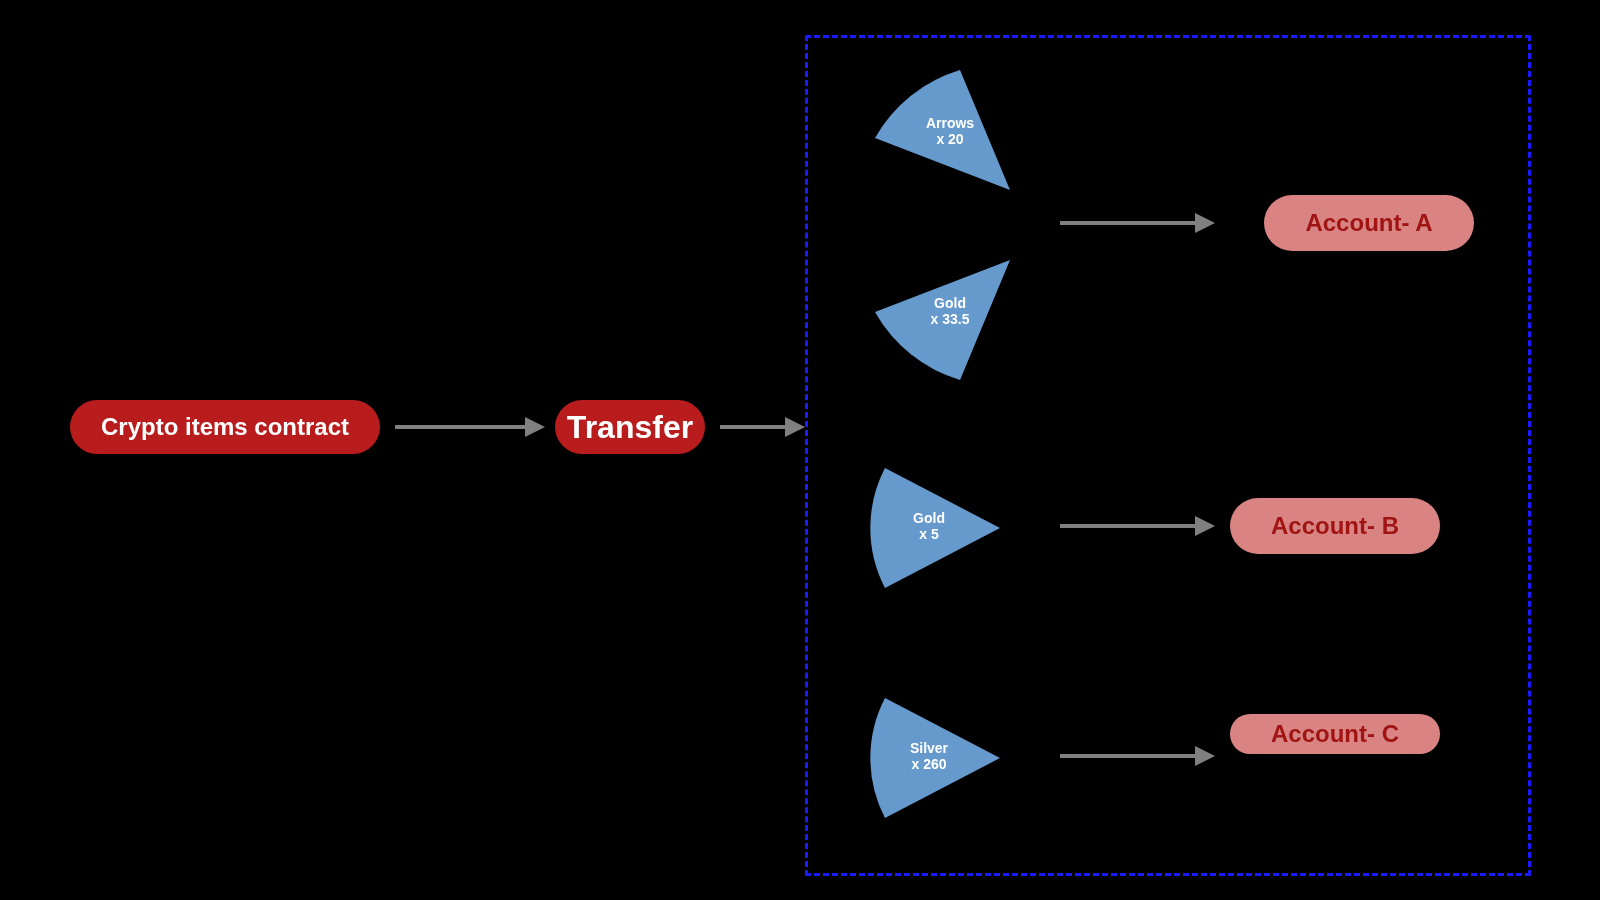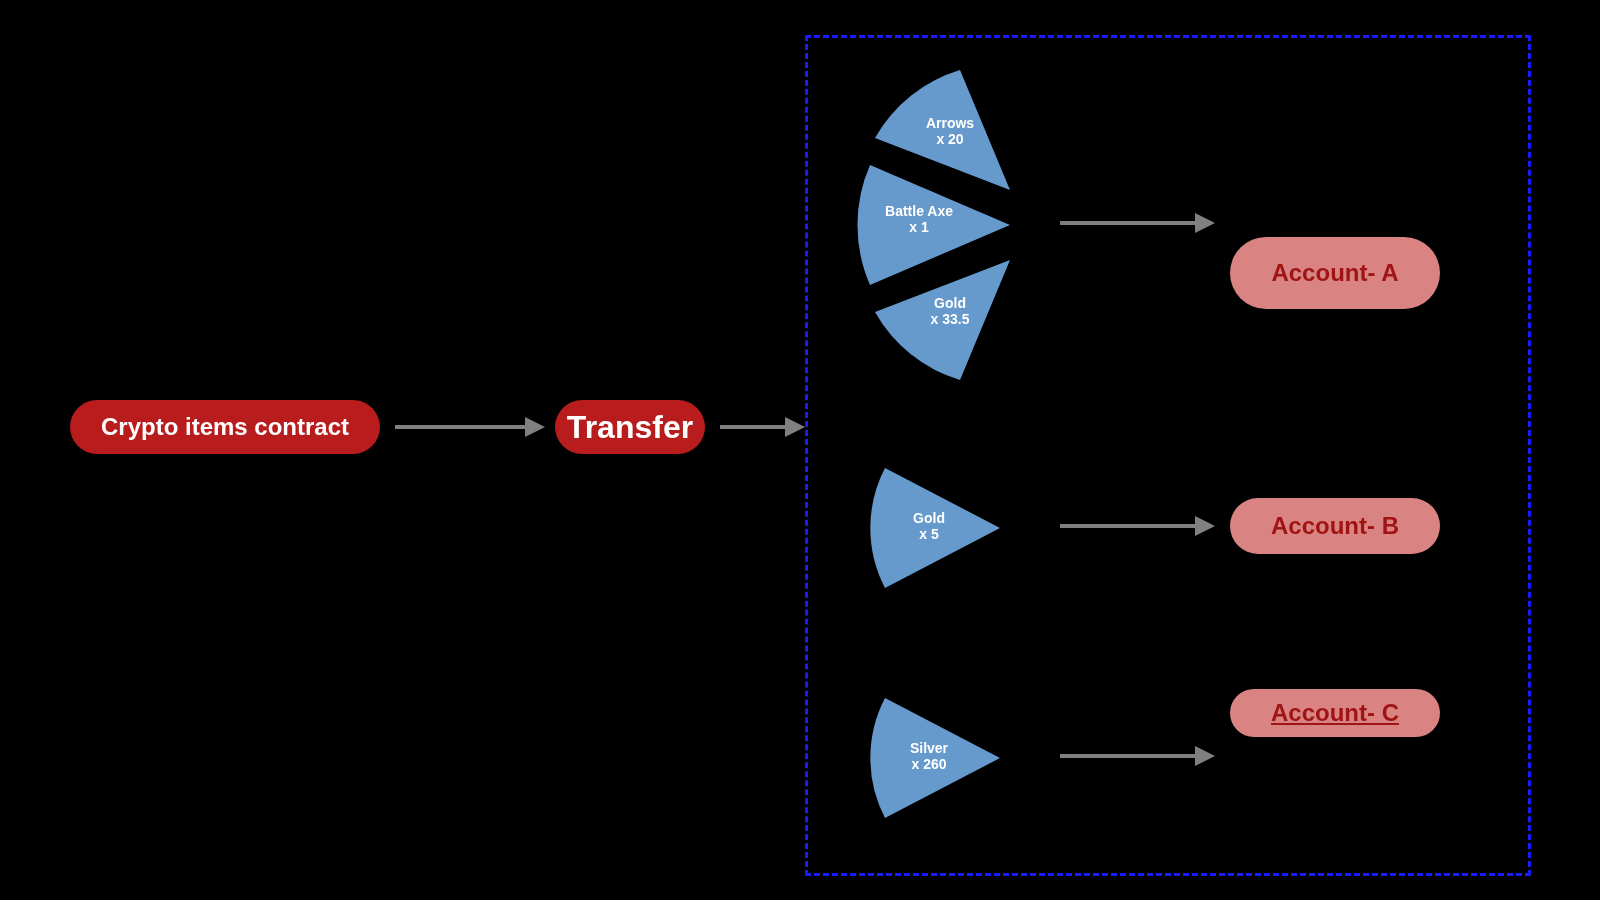--- a/index.html
+++ b/index.html
@@ -80,49 +80,40 @@
   <div class="dashed-box" style="left:805px; top:35px; width:720px; height:835px;"></div>
 
   <div class="pill grey" style="left:70px; top:400px; width:310px; height:54px; font-size:24px;">
     <span>Crypto items contract</span>
   </div>
 
   <div class="pill grey" style="left:555px; top:400px; width:150px; height:54px; font-size:32px;">
     <span>Transfer</span>
   </div>
 
-  <div class="pill red" style="left:1230px; top:195px; width:210px; height:72px;margin-top:42px;">
+  <div class="pill red" style="left:1264px; top:195px; width:210px; height:56px;">
     <span>Account- A</span>
   </div>
   <div class="pill red" style="left:1230px; top:498px; width:210px; height:56px;align-items:center;">
     <span>Account- B</span>
   </div>
-  <div class="pill red" style="left:1230px; top:689px; width:210px; height:48px;text-decoration:underline;">
+  <div class="pill red" style="left:1230px; top:714px; width:210px; height:40px;">
     <span>Account- C</span>
   </div>
 
   <div class="wedge" style="left:870px; top:70px; width:150px; height:120px;">
     <svg width="150" height="120" viewBox="0 0 150 120">
       <path d="M140,120 L5,68 A145,145 0 0 1 90,0 Z" fill="#6699cc"></path>
     </svg>
     <div class="label" style="left:40px; top:45px; width:80px;">
       <span>Arrows</span><br>
       <span>x 20</span>
     </div>
   </div>
 
-  <div class="wedge" style="left:850px; top:165px; width:160px; height:120px;">
-    <svg width="160" height="120" viewBox="0 0 160 120">
-      <path d="M160,60 L20,0 A150,150 0 0 0 20,120 Z" fill="#6699cc"></path>
-    </svg>
-    <div class="label" style="left:24px; top:38px; width:90px; font-size:14px;">
-      <span>Battle Axe</span><br>
-      <span>x 1</span>
-    </div>
-  </div>
 
   <div class="wedge" style="left:870px; top:260px; width:150px; height:120px;">
     <svg width="150" height="120" viewBox="0 0 150 120">
       <path d="M140,0 L90,120 A145,145 0 0 1 5,52 Z" fill="#6699cc"></path>
     </svg>
     <div class="label" style="left:40px; top:35px; width:80px;">
       <span>Gold</span><br>
       <span>x 33.5</span>
     </div>
   </div>

